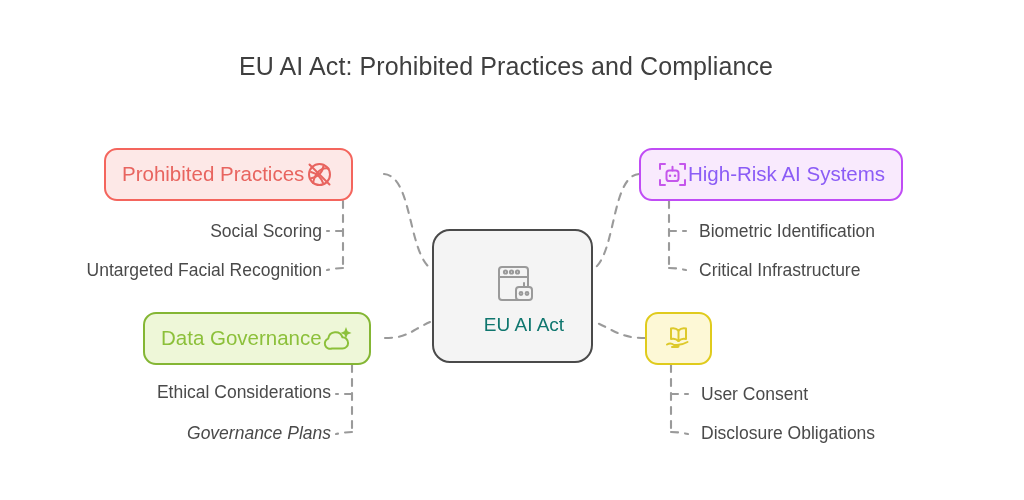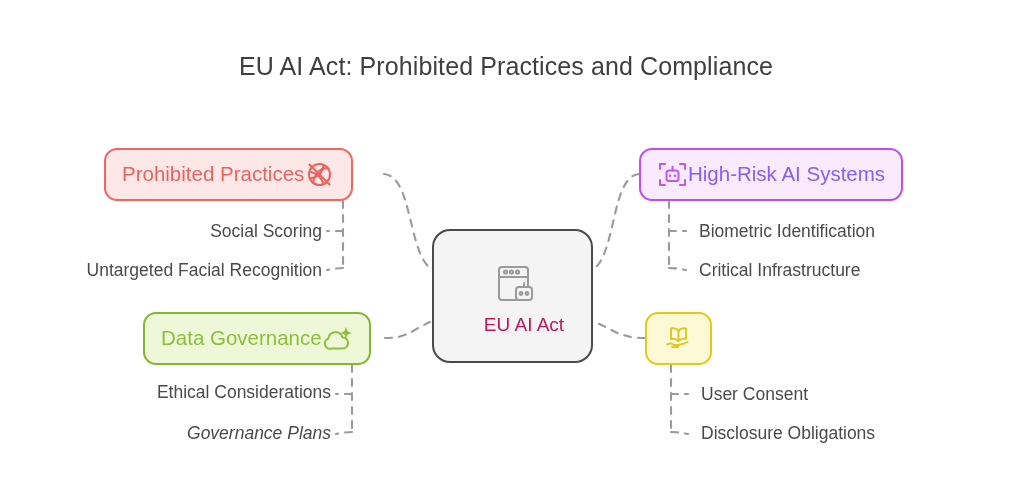--- a/index.html
+++ b/index.html
@@ -88,21 +88,21 @@
     border-radius: 18px;
     background: #f4f4f4;
     display: flex;
     flex-direction: column;
     align-items: center;
     justify-content: center;
     gap: 5px;
   }
   #center-label {
     font-size: 19px;
-    color: #be185d;
+    color: #0f766e;
     line-height: 1;
     margin-left: 23px;
   }
 
   .leaf-label {
     position: absolute;
     font-size: 17.5px;
     color: #4a4a4a;
     white-space: nowrap;
     line-height: 1;

